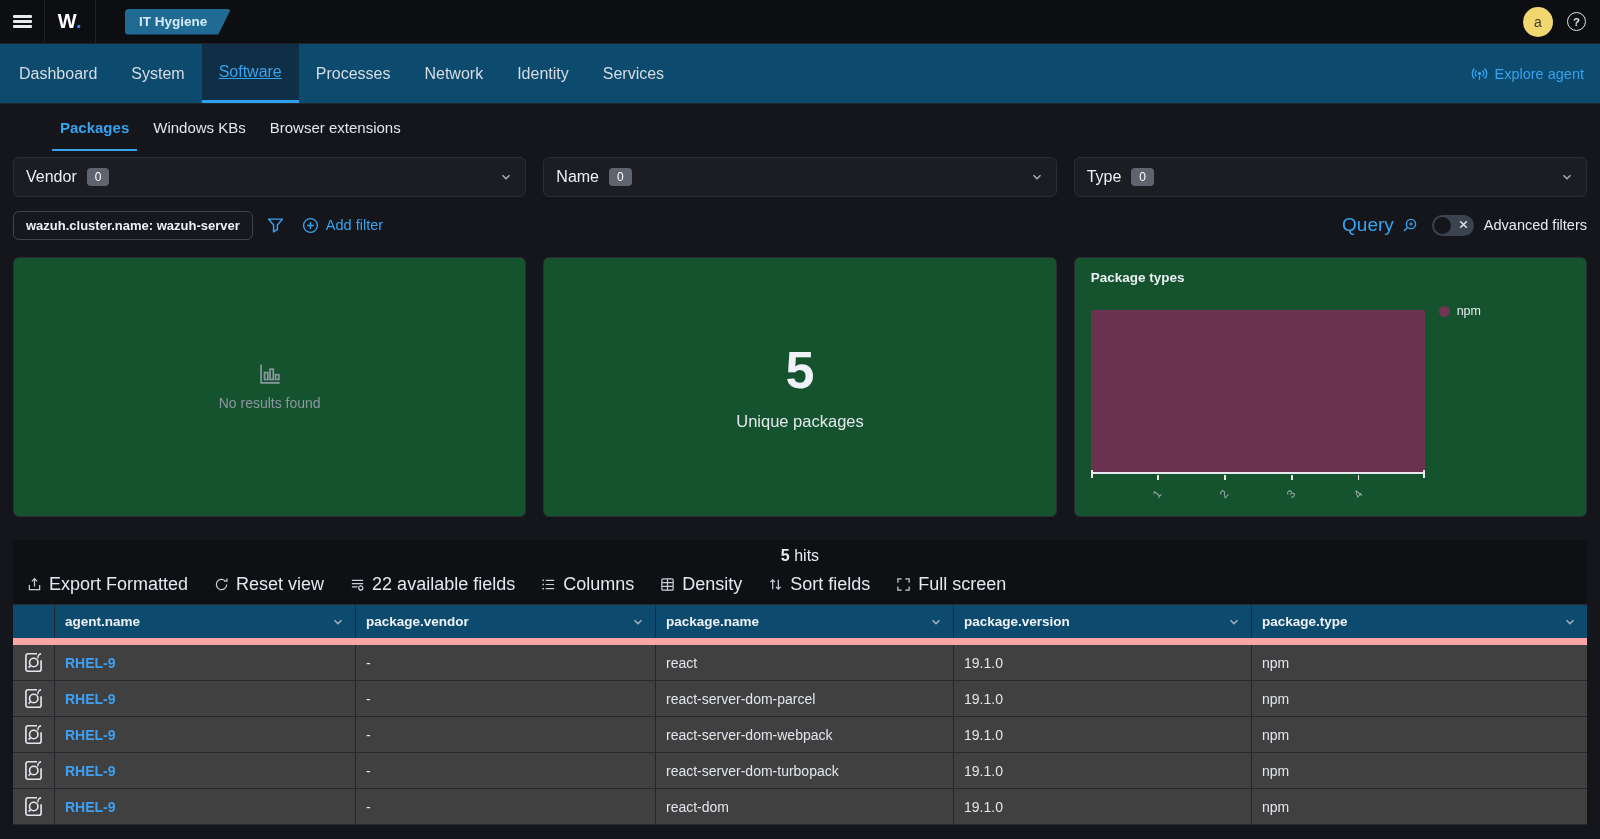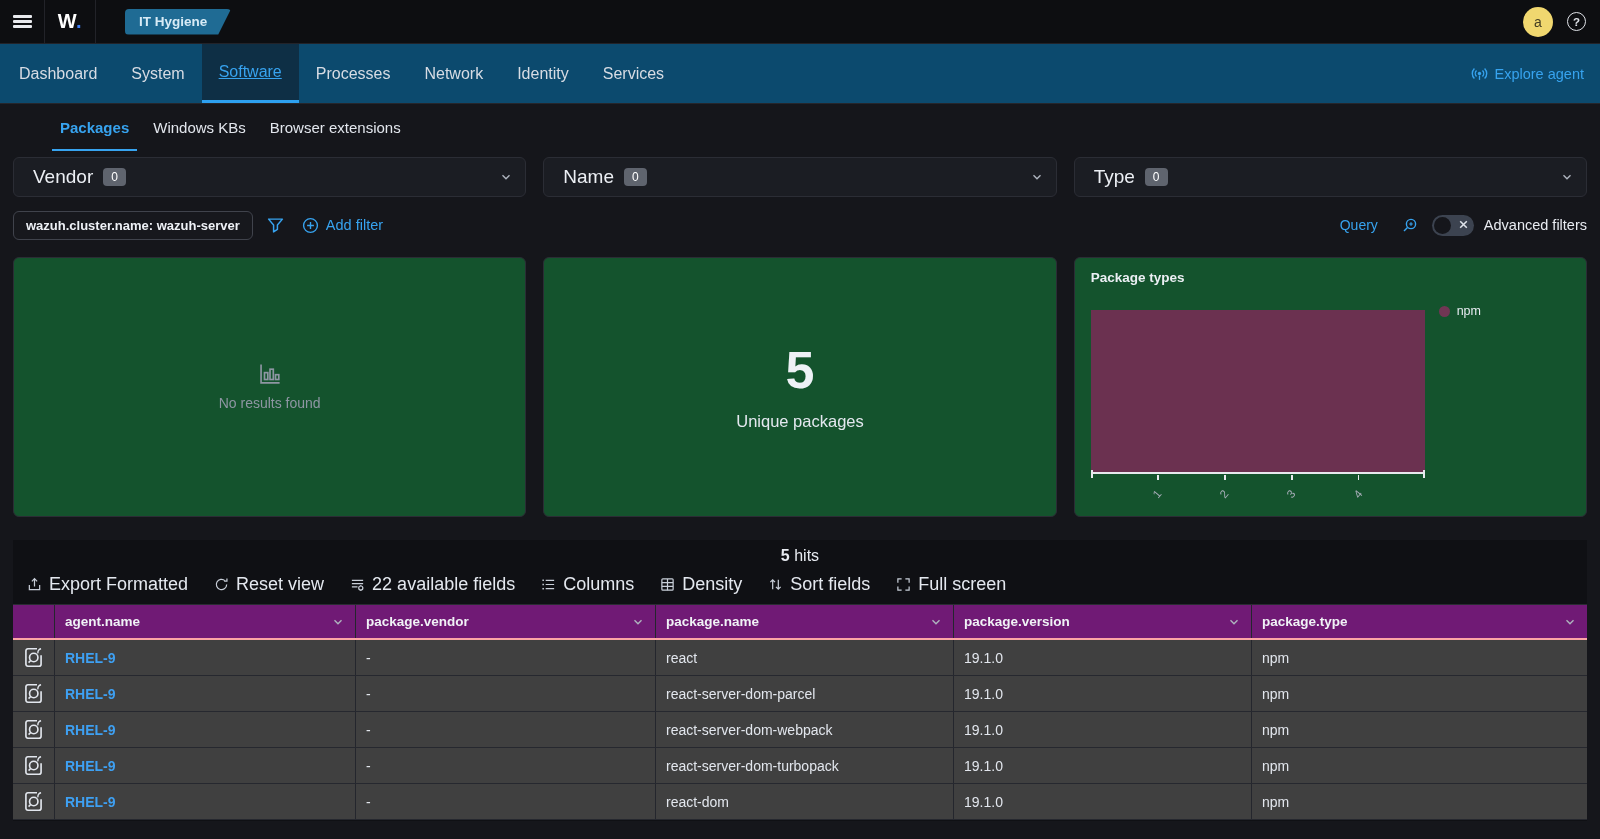--- a/index.html
+++ b/index.html
@@ -42,34 +42,34 @@
   
   .subtabs { height:47px; display:flex; align-items:stretch; gap:8px; padding-left:16px; }
   .subtab { display:flex; align-items:center; padding:0 8px; font-size:15px; color:#e2e6ed; cursor:pointer; }
   .subtab.active { color:#37a3ef; font-weight:600; box-shadow:inset 0 -2px 0 #37a3ef;margin-left:36px; }
 
   
   .content-pad { padding:0 13px; }
   .selects-row { display:flex; gap:17px; margin-top:6px; }
   .select-box { flex:1; height:40px; background:#1b1d23; border:1px solid #2b2d35; border-radius:6px;
     display:flex; align-items:center; padding:0 12px; cursor:pointer; }
-  .select-box .lbl { font-size:19px; color:#eceff4;margin-left:7px; }
+  .select-box .lbl { font-size:16px; color:#eceff4; }
   .count-badge { margin-left:10px; background:#5f646e; color:#fff; font-size:12px;
     border-radius:4px; padding:2px 8px; }
   .select-box .chev { margin-left:auto; color:#aeb4be; }
 
   
   .filter-row { display:flex; align-items:center; margin-top:12px; height:32px; }
   .pill { border:1px solid #40434c; border-radius:6px; padding:6px 12px; font-size:13px;
     font-weight:600; color:#eef1f6; cursor:pointer; background:#17181d; }
   .funnel-btn { margin-left:14px; cursor:pointer; color:#37a3ef; display:flex; }
   .addfilter { margin-left:18px; display:flex; align-items:center; gap:7px; color:#37a3ef;
     font-size:14.5px; cursor:pointer; }
   .filter-right { margin-left:auto; display:flex; align-items:center; gap:10px; }
-  .query-link { display:flex; align-items:center; gap:24px; color:#37a3ef; font-size:14px; cursor:pointer; }
+  .query-link { display:flex; align-items:center; gap:8px; color:#37a3ef; font-size:19px; cursor:pointer; }
   .toggle { width:42px; height:21px; background:#3c4350; border-radius:11px; position:relative;
     cursor:pointer; margin-left:4px; }
   .toggle .knob { position:absolute; left:2px; top:2px; width:17px; height:17px; border-radius:50%;
     background:#15161b; }
   .toggle .x { position:absolute; right:5px; top:4.5px; color:#dfe3ea; }
   .adv-label { color:#e8ebf1; font-size:14.5px; }
 
   
   .panels { display:flex; gap:17px; margin-top:16px; }
   .panel { flex:1; height:260px; background:#14532d; border:1px solid #2b2d35; border-radius:6px;
@@ -95,21 +95,21 @@
   
   .table-section { margin-top:23px; margin-left:13px; margin-right:13px; background:#0f1014;
     height:281px; }
   .hits { text-align:center; padding-top:7px; font-size:16px; color:#e8ebf1; }
   .hits b { font-weight:700; }
   .toolbar { display:flex; align-items:center; gap:26px; padding:9px 14px 9px 14px; }
   .tool { display:flex; align-items:center; gap:7px; font-size:18px; color:#e4e8ef; cursor:pointer; }
   .tool .ic { color:#c9cfd9; display:flex; }
   .grid-table { border-top:1px solid #2a2c33; }
   .g-row { display:grid; grid-template-columns:42px 301px 300px 298px 298px 1fr; }
-  .g-head { background:#701a75; border-bottom:2px solid #fca5a5; }
+  .g-head { background:#0c4a6e; border-bottom:7px solid #fca5a5; }
   .g-head .cell { height:33px; font-weight:700; font-size:13.5px; color:#f0f2f6;
     display:flex; align-items:center; cursor:pointer; }
   .cell { padding:0 10px; border-right:1px solid #24262d; display:flex; align-items:center; overflow:hidden; white-space:nowrap; }
   .cell:last-child { border-right:none; }
   .g-head .cell .chev { margin-left:auto; color:#aeb4be; }
   .g-body .g-row { background:#404040; border-bottom:1px solid #26282f; }
   .g-body .cell { height:35px; font-size:14px; color:#e2e6ed; }
   .icon-cell { justify-content:center; color:#37a3ef; cursor:pointer; }
   .agent-link { color:#3ea0f2; font-weight:600; cursor:pointer; }
 </style>

